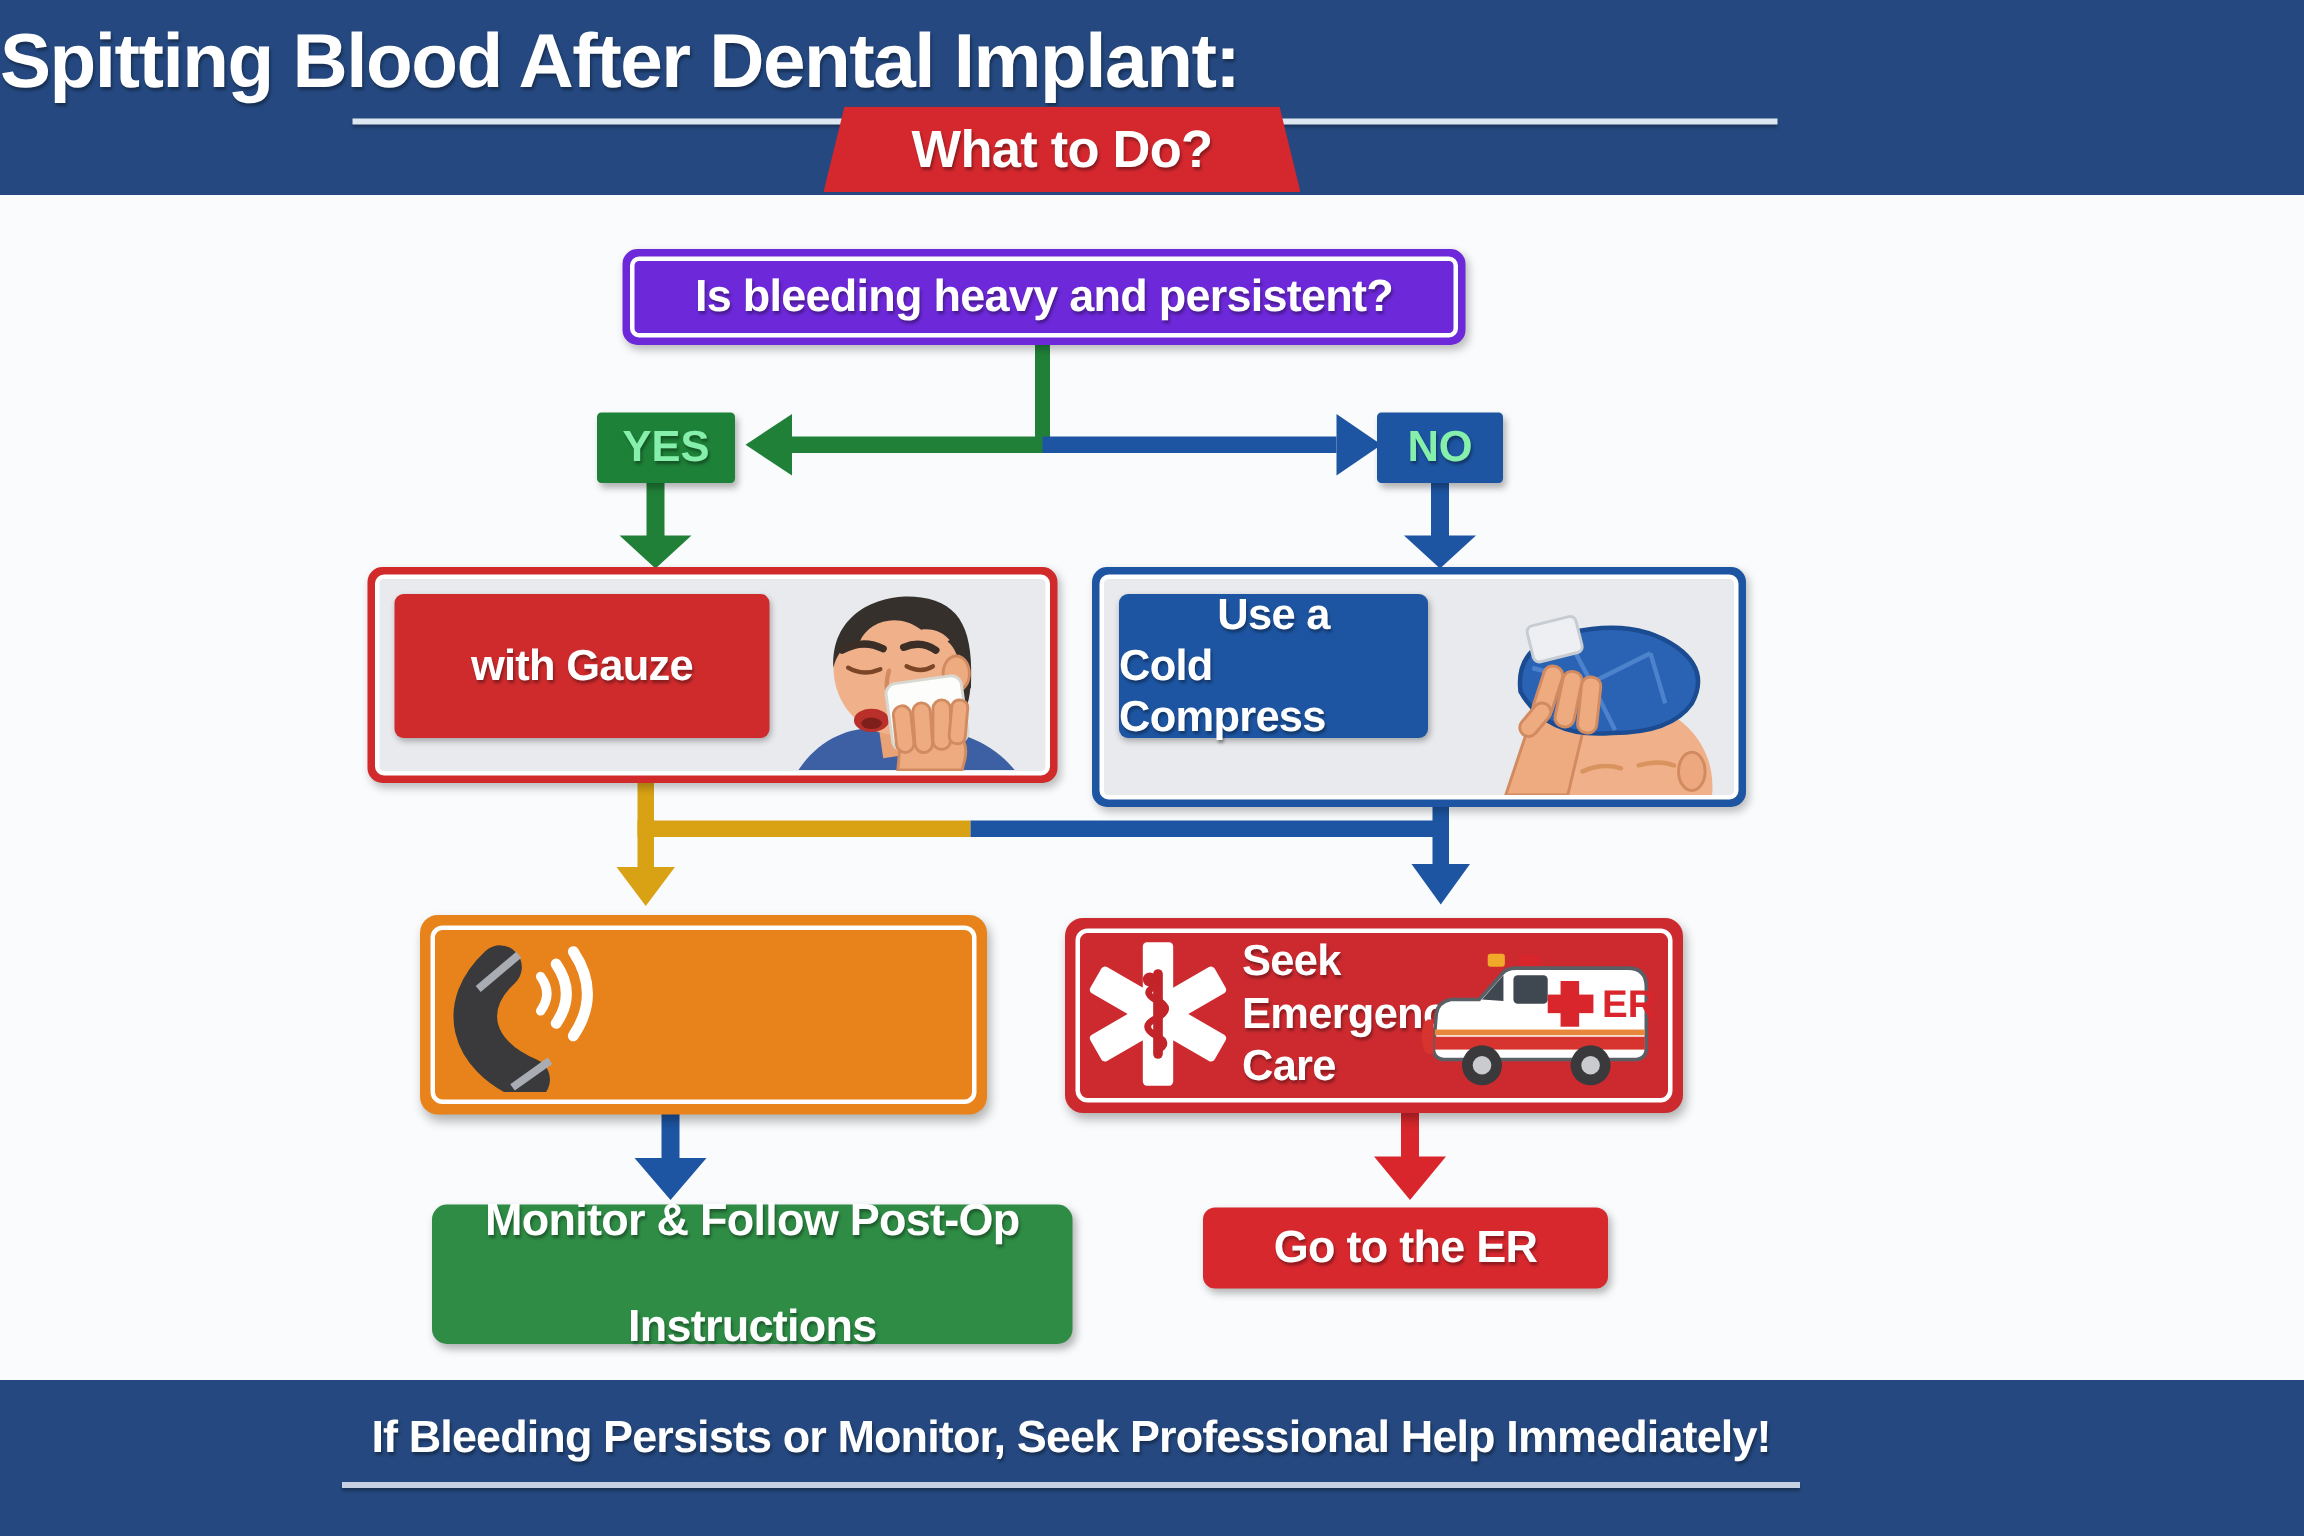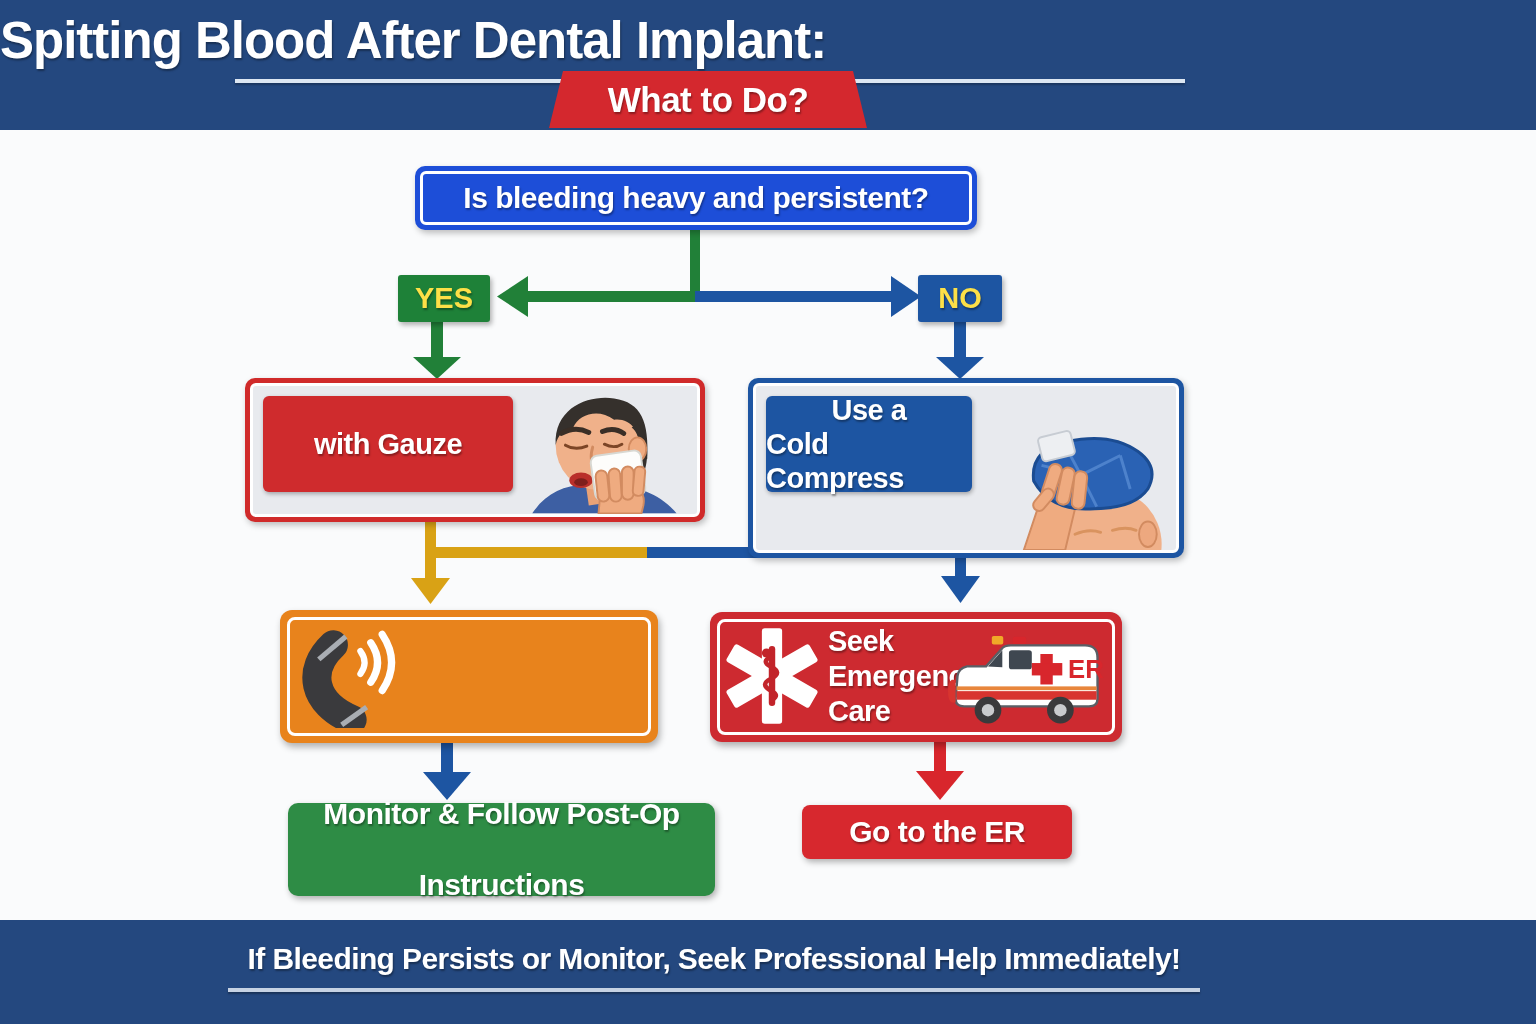--- a/index.html
+++ b/index.html
@@ -27,27 +27,27 @@
   }
   .ribbon-text{color:#fff;font-size:35px;font-weight:800;letter-spacing:-0.5px;}
   .footer-wrap{top:22px;left:228px;width:972px;text-align:center;}
   .footer-text{color:#fff;font-size:30px;font-weight:800;letter-spacing:-0.6px;}
   .footer-rule{margin-top:12px;height:4px;background:#c6d2e3;box-shadow:0 2px 2px rgba(0,0,0,0.3);}
   
   .node{z-index:2;box-sizing:border-box;}
   .frame{border-radius:10px;padding:5px;box-shadow:2px 3px 6px rgba(0,0,0,0.25);}
   .frame-inner{box-sizing:border-box;width:100%;height:100%;border:3px solid #ffffff;
     border-radius:6px;display:flex;align-items:center;justify-content:center;position:relative;overflow:hidden;}
-  .green-bg{background:#1d4ed8;}
+  .green-bg{background:#6d28d9;}
   .red-bg{background:#cf2b2d;}
   .blue-bg{background:#1d55a2;}
   .q-text{color:#fff;font-size:30px;font-weight:800;letter-spacing:-0.5px;}
   .badge{display:flex;align-items:center;justify-content:center;border-radius:3px;
     box-shadow:2px 3px 5px rgba(0,0,0,0.3);}
-  .badge span{color:#fde047;font-size:29px;font-weight:800;}
+  .badge span{color:#86efac;font-size:29px;font-weight:800;}
   .pict-inner{background:#e8eaee;}
   .pict-label{position:absolute;left:10px;top:10px;height:96px;border-radius:6px;
     display:flex;flex-direction:column;align-items:center;justify-content:center;
     box-shadow:1px 2px 4px rgba(0,0,0,0.3);}
   .pict-label div{color:#fff;font-size:29px;font-weight:800;line-height:1.18;letter-spacing:-0.5px;}
   .illus{position:absolute;right:2px;bottom:0;}
   .plain{border-radius:10px;box-shadow:2px 3px 6px rgba(0,0,0,0.3);
     display:flex;flex-direction:column;align-items:center;justify-content:center;gap:37px;}
   .plain div{color:#fff;font-weight:800;letter-spacing:-0.5px;}
   .outline-box{border-radius:12px;box-shadow:2px 4px 7px rgba(0,0,0,0.3);position:absolute;}
@@ -137,21 +137,21 @@
         <g fill="#efab80" stroke="#d28b60" stroke-width="2">
           <rect x="94" y="84" width="12" height="32" rx="6" transform="rotate(-6 100 100)"></rect>
           <rect x="107" y="82" width="12" height="34" rx="6" transform="rotate(-4 113 99)"></rect>
           <rect x="120" y="80" width="12" height="34" rx="6"></rect>
           <rect x="132" y="80" width="11" height="30" rx="5" transform="rotate(5 137 95)"></rect>
         </g>
       </svg>
     </div>
   </div>
 
-  <div class="abs node frame" style="left:748px;top:378px;width:436px;height:180px;background:#1d55a2;">
+  <div class="abs node frame" style="left:728px;top:378px;width:436px;height:160px;background:#1d55a2;">
     <div class="frame-inner pict-inner">
       <div class="pict-label blue-bg" style="width:206px;">
         <div class="ts">Use a</div>
         <div class="ts">Cold Compress</div>
       </div>
       <svg class="illus" width="195" height="126" viewBox="0 0 195 128">
         <circle cx="128" cy="122" r="56" fill="#f0b18a"></circle>
         <ellipse cx="170" cy="112" rx="9" ry="13" fill="#eda87f" stroke="#d28b60" stroke-width="2"></ellipse>
         <path d="M96,112 Q110,106 122,110" stroke="#d9935f" stroke-width="3" fill="none" stroke-linecap="round"></path>
         <path d="M134,108 Q148,104 158,108" stroke="#d9935f" stroke-width="3" fill="none" stroke-linecap="round"></path>

